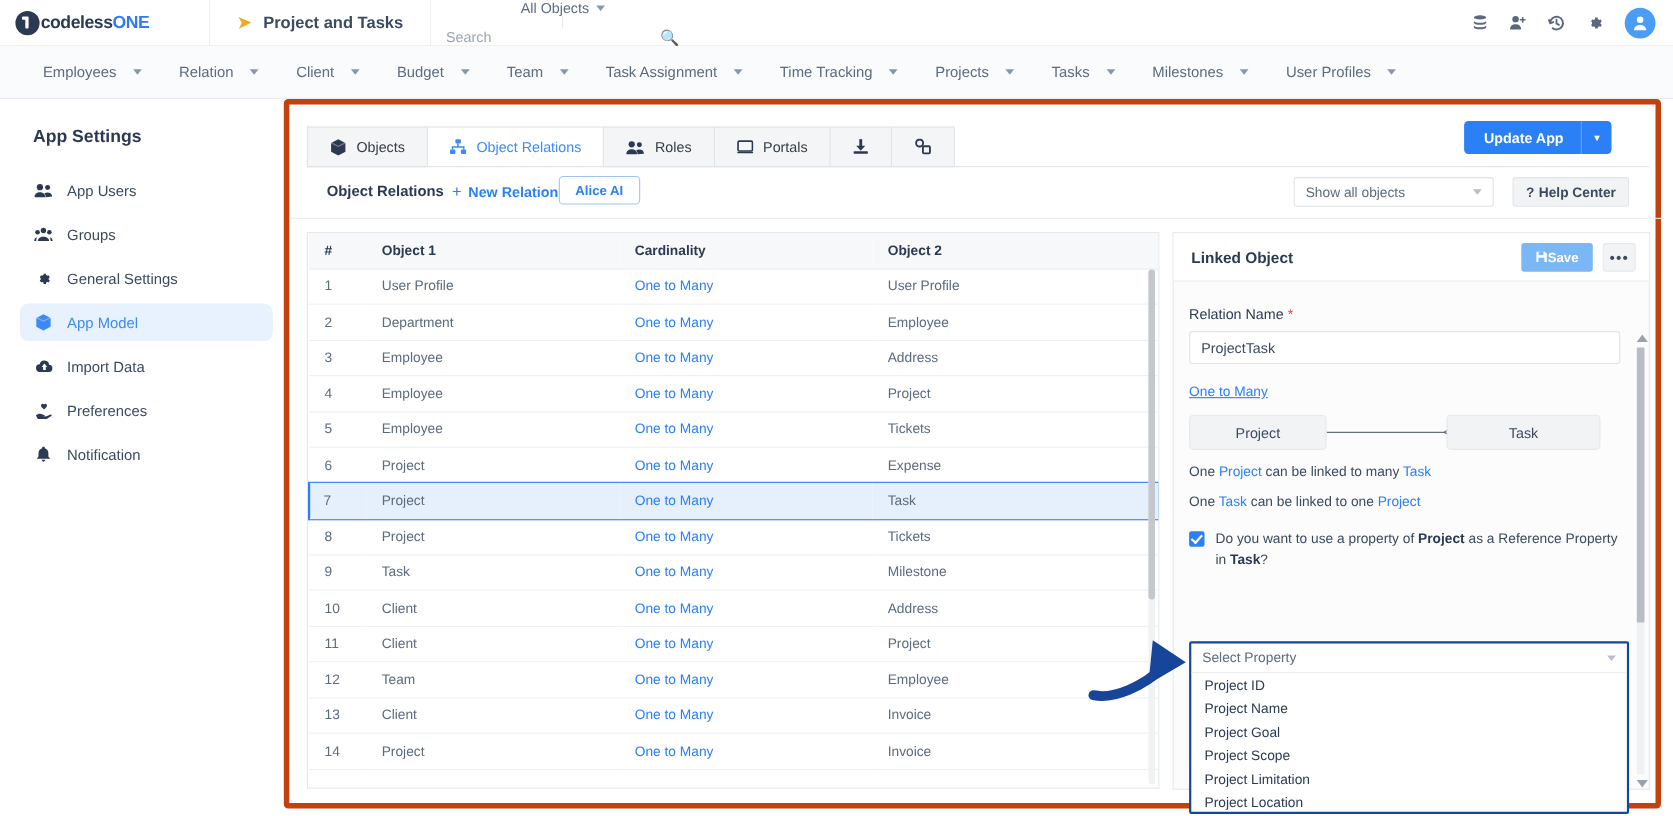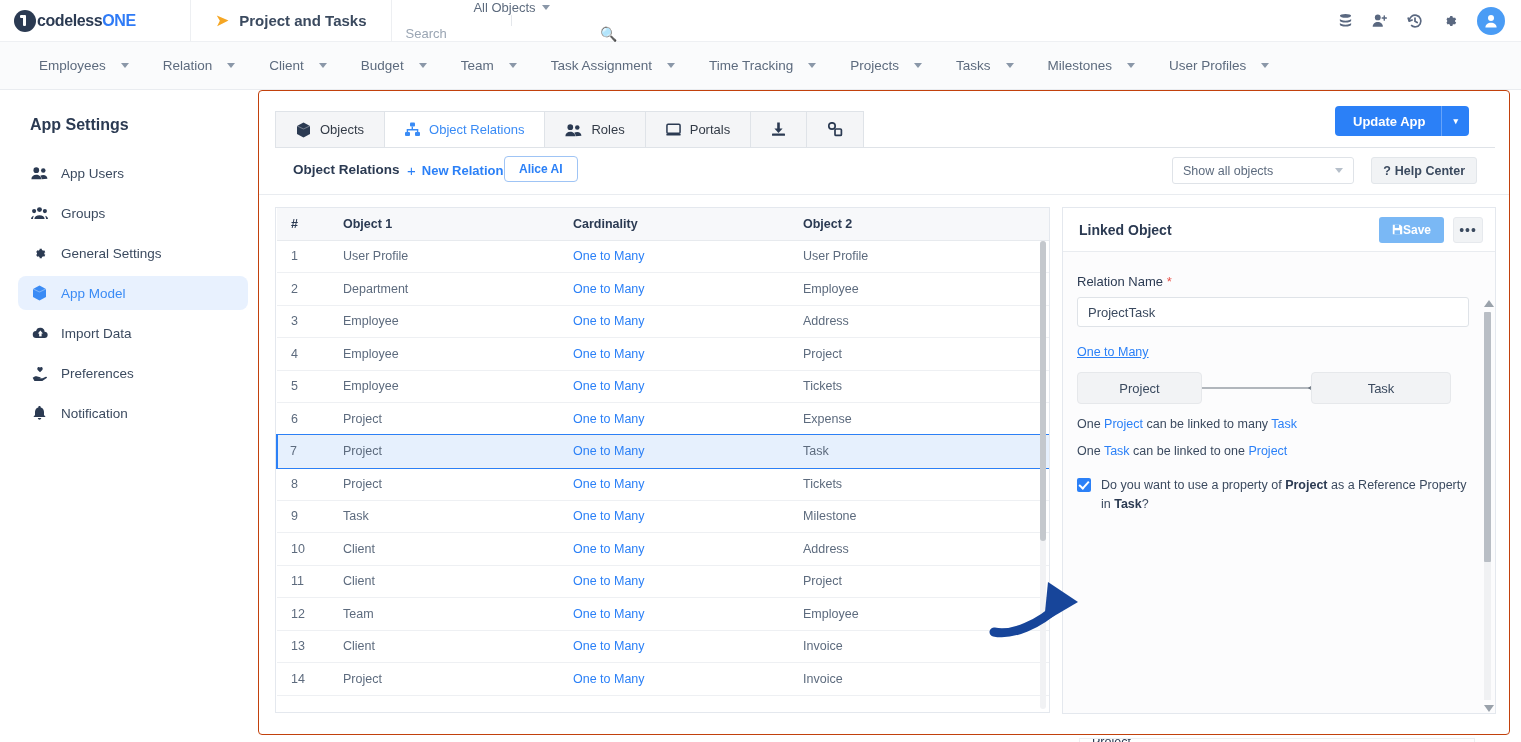--- a/index.html
+++ b/index.html
@@ -87,21 +87,21 @@
     margin: 6px 10px 6px 18px; padding-left: 12px; border-radius: 8px;
     font-size: 13.5px; color: #3b4a5f; cursor: pointer;
   }
   .sb-item.active { background: #e8f1fe; color: #3a8bf5; }
   .sb-ic { width: 19px; display: flex; justify-content: center; color: #2b3a52; font-size: 14px; }
   .sb-item.active .sb-ic { color: #3a8bf5; }
 
   
   .main {
     position: absolute; left: 258px; top: 90px; width: 1252px; height: 645px;
-    background: #fff; border: 1px solid #c2410c; border-radius: 4px;
+    background: #fff; border: 5px solid #c2410c; border-radius: 4px;
   }
 
   
   .tabrow { position: absolute; left: 16px; top: 20px; display: flex; height: 37px; }
   .tab {
     display: flex; align-items: center; gap: 9px; padding: 0 20px; height: 37px;
     background: #f4f5f7; border: 1px solid #dfe3e8; border-right: none;
     font-size: 13px; color: #333b47; cursor: pointer; white-space: nowrap;
   }
   .tab:last-child { border-right: 1px solid #dfe3e8; }
@@ -677,20 +677,34 @@
         <div class="rel-sent"><span>One </span><span class="k">Project</span><span> can be linked to many </span><span class="k">Task</span></div>
         <div class="rel-sent"><span>One </span><span class="k">Task</span><span> can be linked to one </span><span class="k">Project</span></div>
 
         <div class="chk-row">
           <span class="chkbox"></span>
           <span class="chk-txt"><span>Do you want to use a property of </span><b>Project</b><span> as a Reference Property in </span><b>Task</b><span>?</span></span>
         </div>
 
         <div class="sel-ghost">Project</div>
 
+        <div class="select-open">
+          <div class="sel-head">
+            <span>Select Property</span>
+            <span class="cr"></span>
+          </div>
+          <div id="sel-opts">
+              <div class="sel-opt">Project ID</div>
+              <div class="sel-opt">Project Name</div>
+              <div class="sel-opt">Project Goal</div>
+              <div class="sel-opt">Project Scope</div>
+              <div class="sel-opt">Project Limitation</div>
+              <div class="sel-opt">Project Location</div>
+            </div>
+        </div>
 
         <div class="panel-scroll">
           <span class="ps-up"></span>
           <span class="track"></span>
           <span class="thumb"></span>
           <span class="ps-dn"></span>
         </div>
       </div>
     </div>
   </div>

